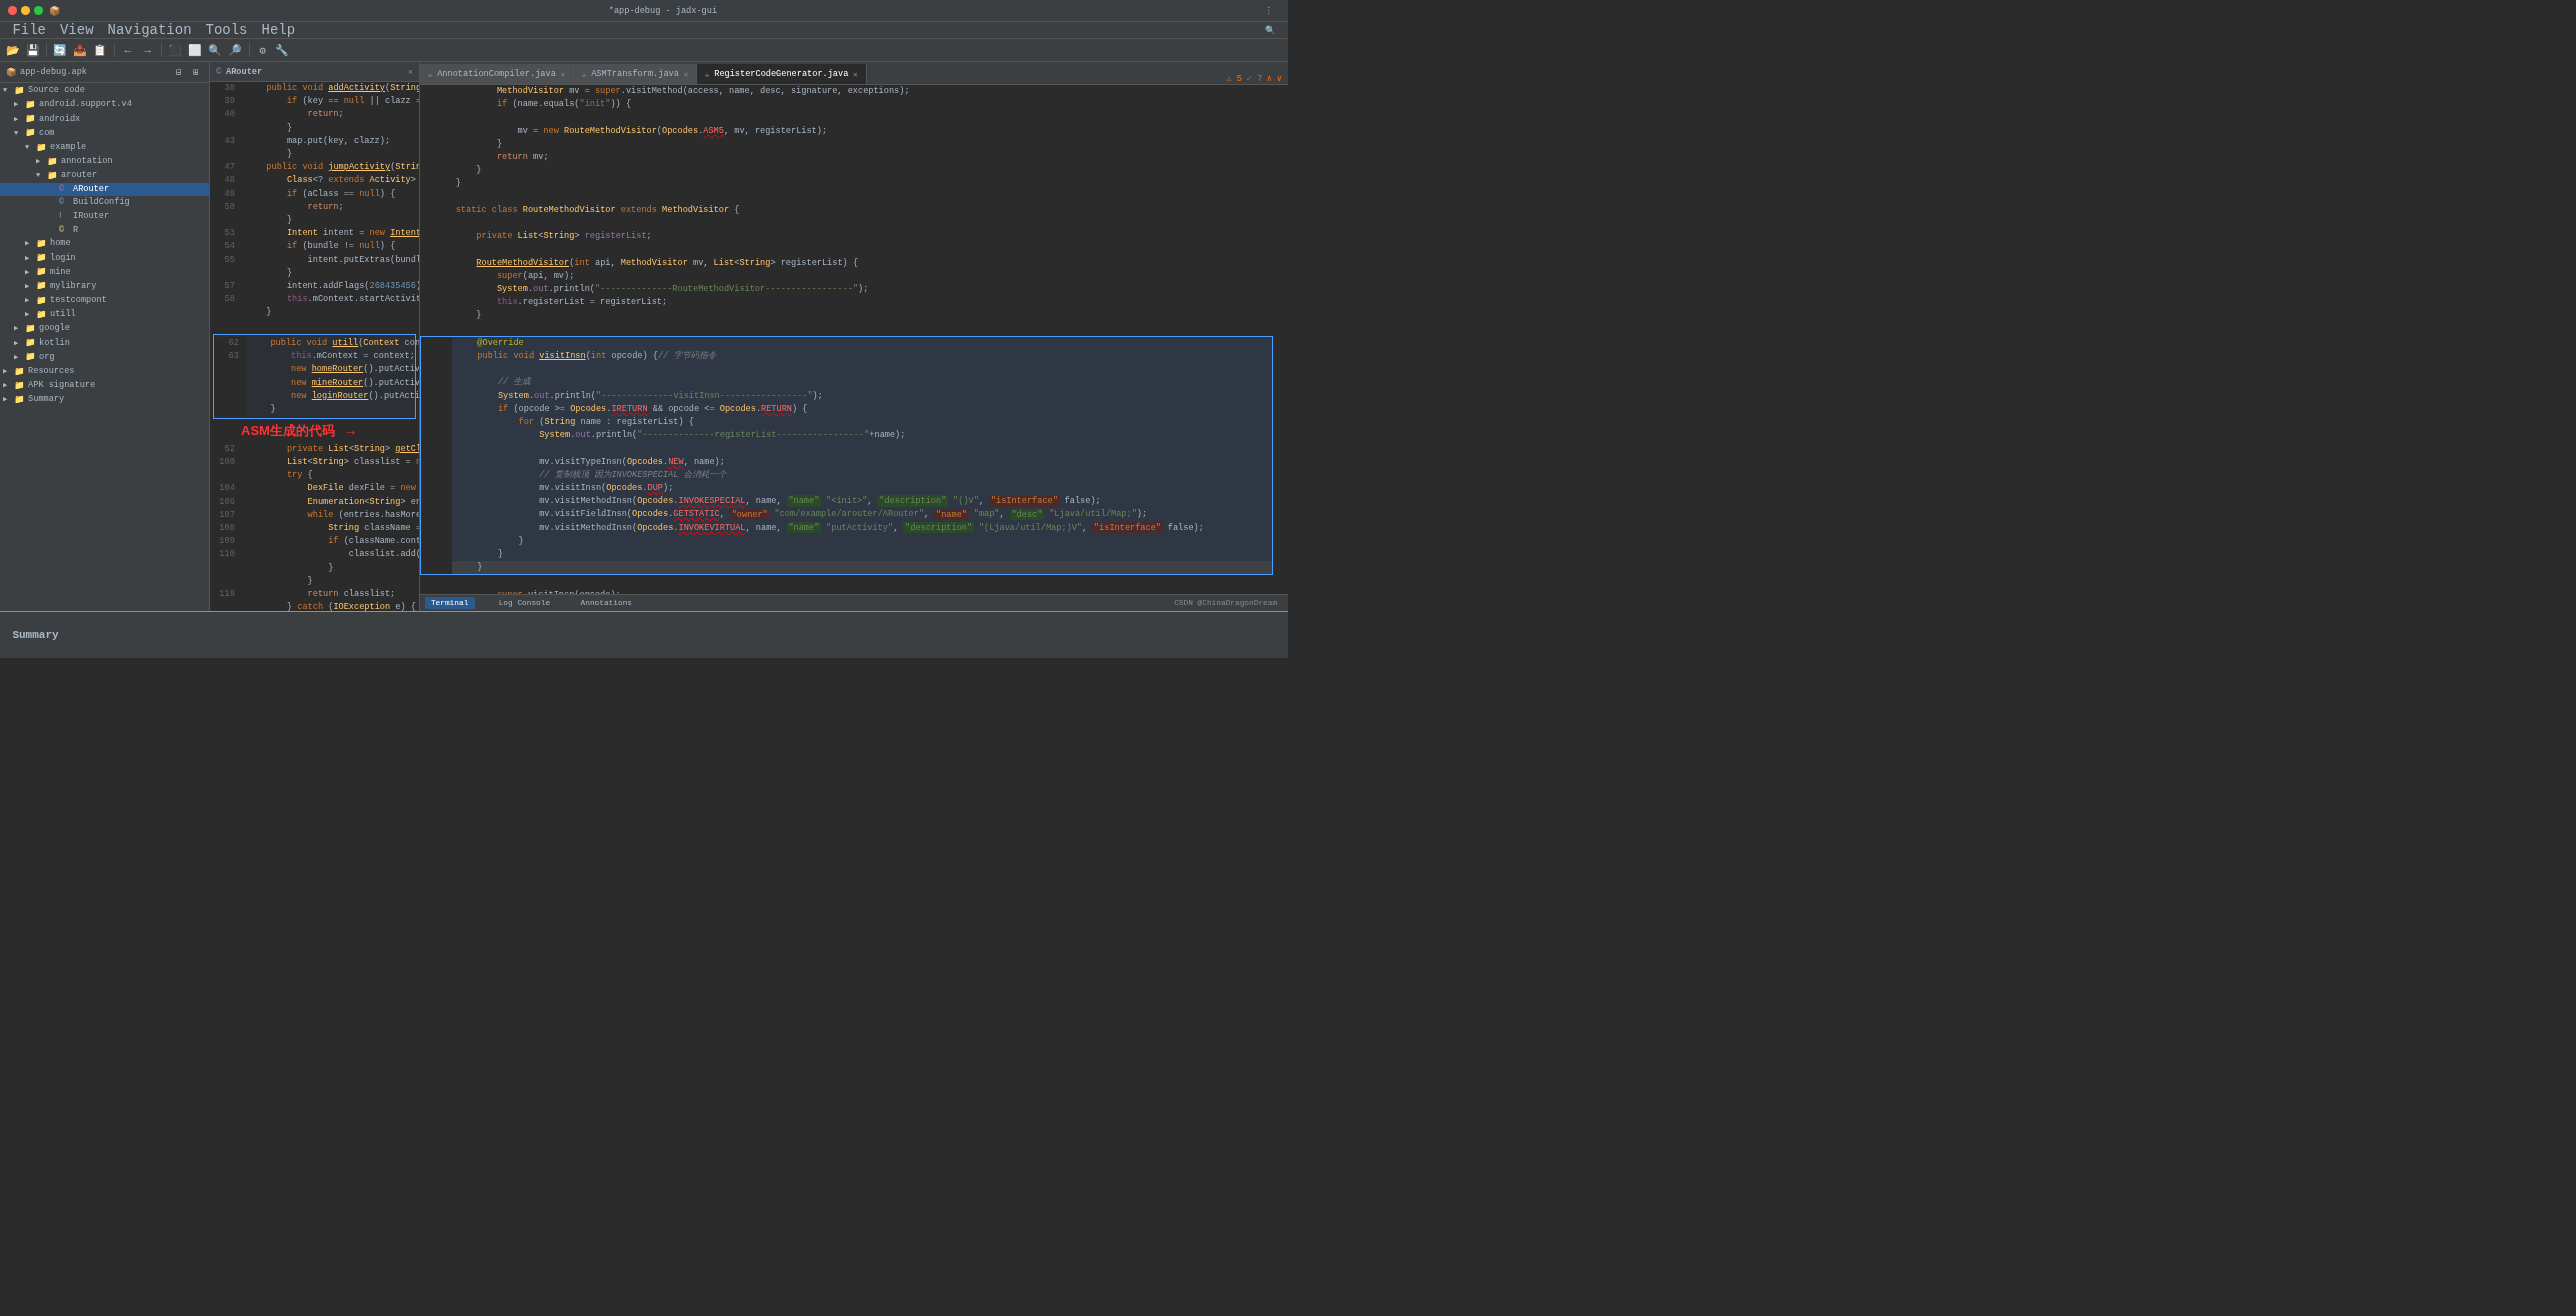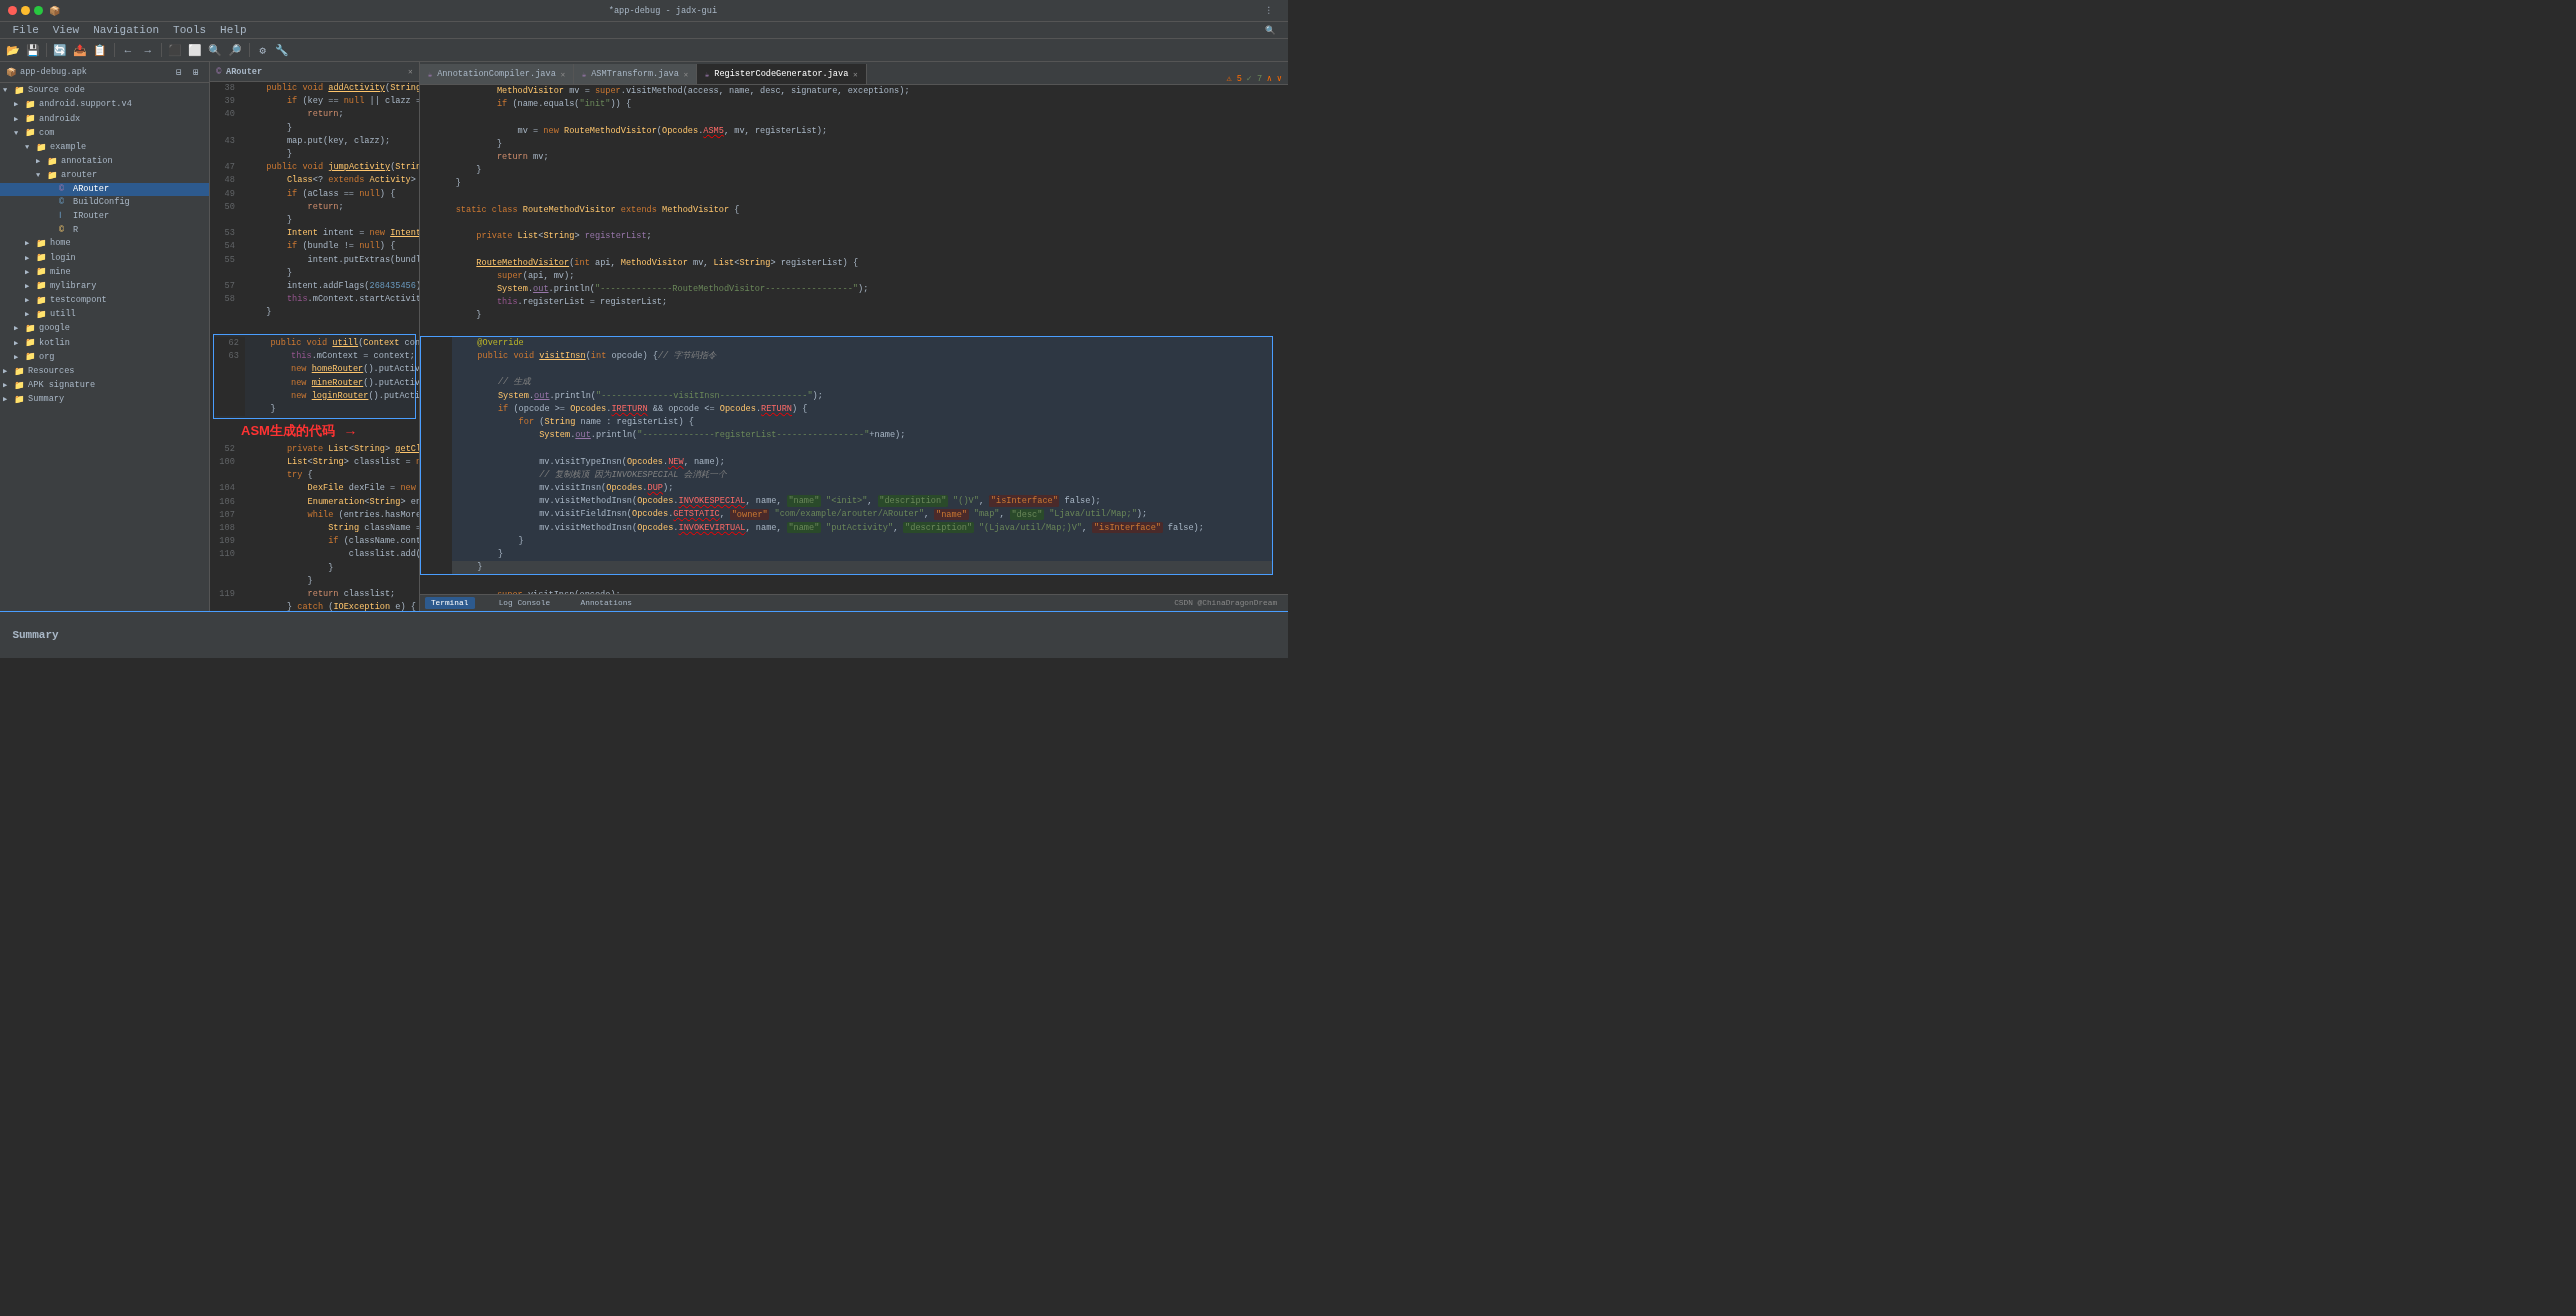--- a/index.html
+++ b/index.html
@@ -48,21 +48,21 @@
       height: 17px;
       display: flex;
       align-items: center;
       padding: 0 6.2px;
       border-bottom: 0.8px solid #555;
       gap: 1.6px;
     }
     .menu-item {
       padding: 1.6px 6.2px;
       color: #a9b7c6;
-      font-size: 11px;
+      font-size: 14px;
       cursor: pointer;
     }
 
     
     .toolbar {
       background: #3c3f41;
       height: 23px;
       display: flex;
       align-items: center;
       padding: 0 4.7px;
@@ -159,21 +159,21 @@
     .str { color: #6a8759; }
     .num { color: #6897bb; }
     .cm { color: #808080; font-style: italic; }
     .fn { color: #ffc66d; text-decoration: underline; }
     .cls { color: #ffc66d; }
     .var { color: #9876aa; }
     .ann { color: #bbb529; }
     .err { color: #ff6b68; text-decoration: underline wavy red; }
     .this-kw { color: #94558d; }
     .ret { color: #cf8e6d; }
-    .out-field { color: #9876aa; text-decoration: underline; }
+    .out-field { color: #9876aa; }
 
     .bottom-tabs {
       height: 17px;
       background: #3c3f41;
       display: flex;
       align-items: center;
       padding: 0 4.7px;
       border-top: 0.8px solid #555;
       gap: 18px;
     }

